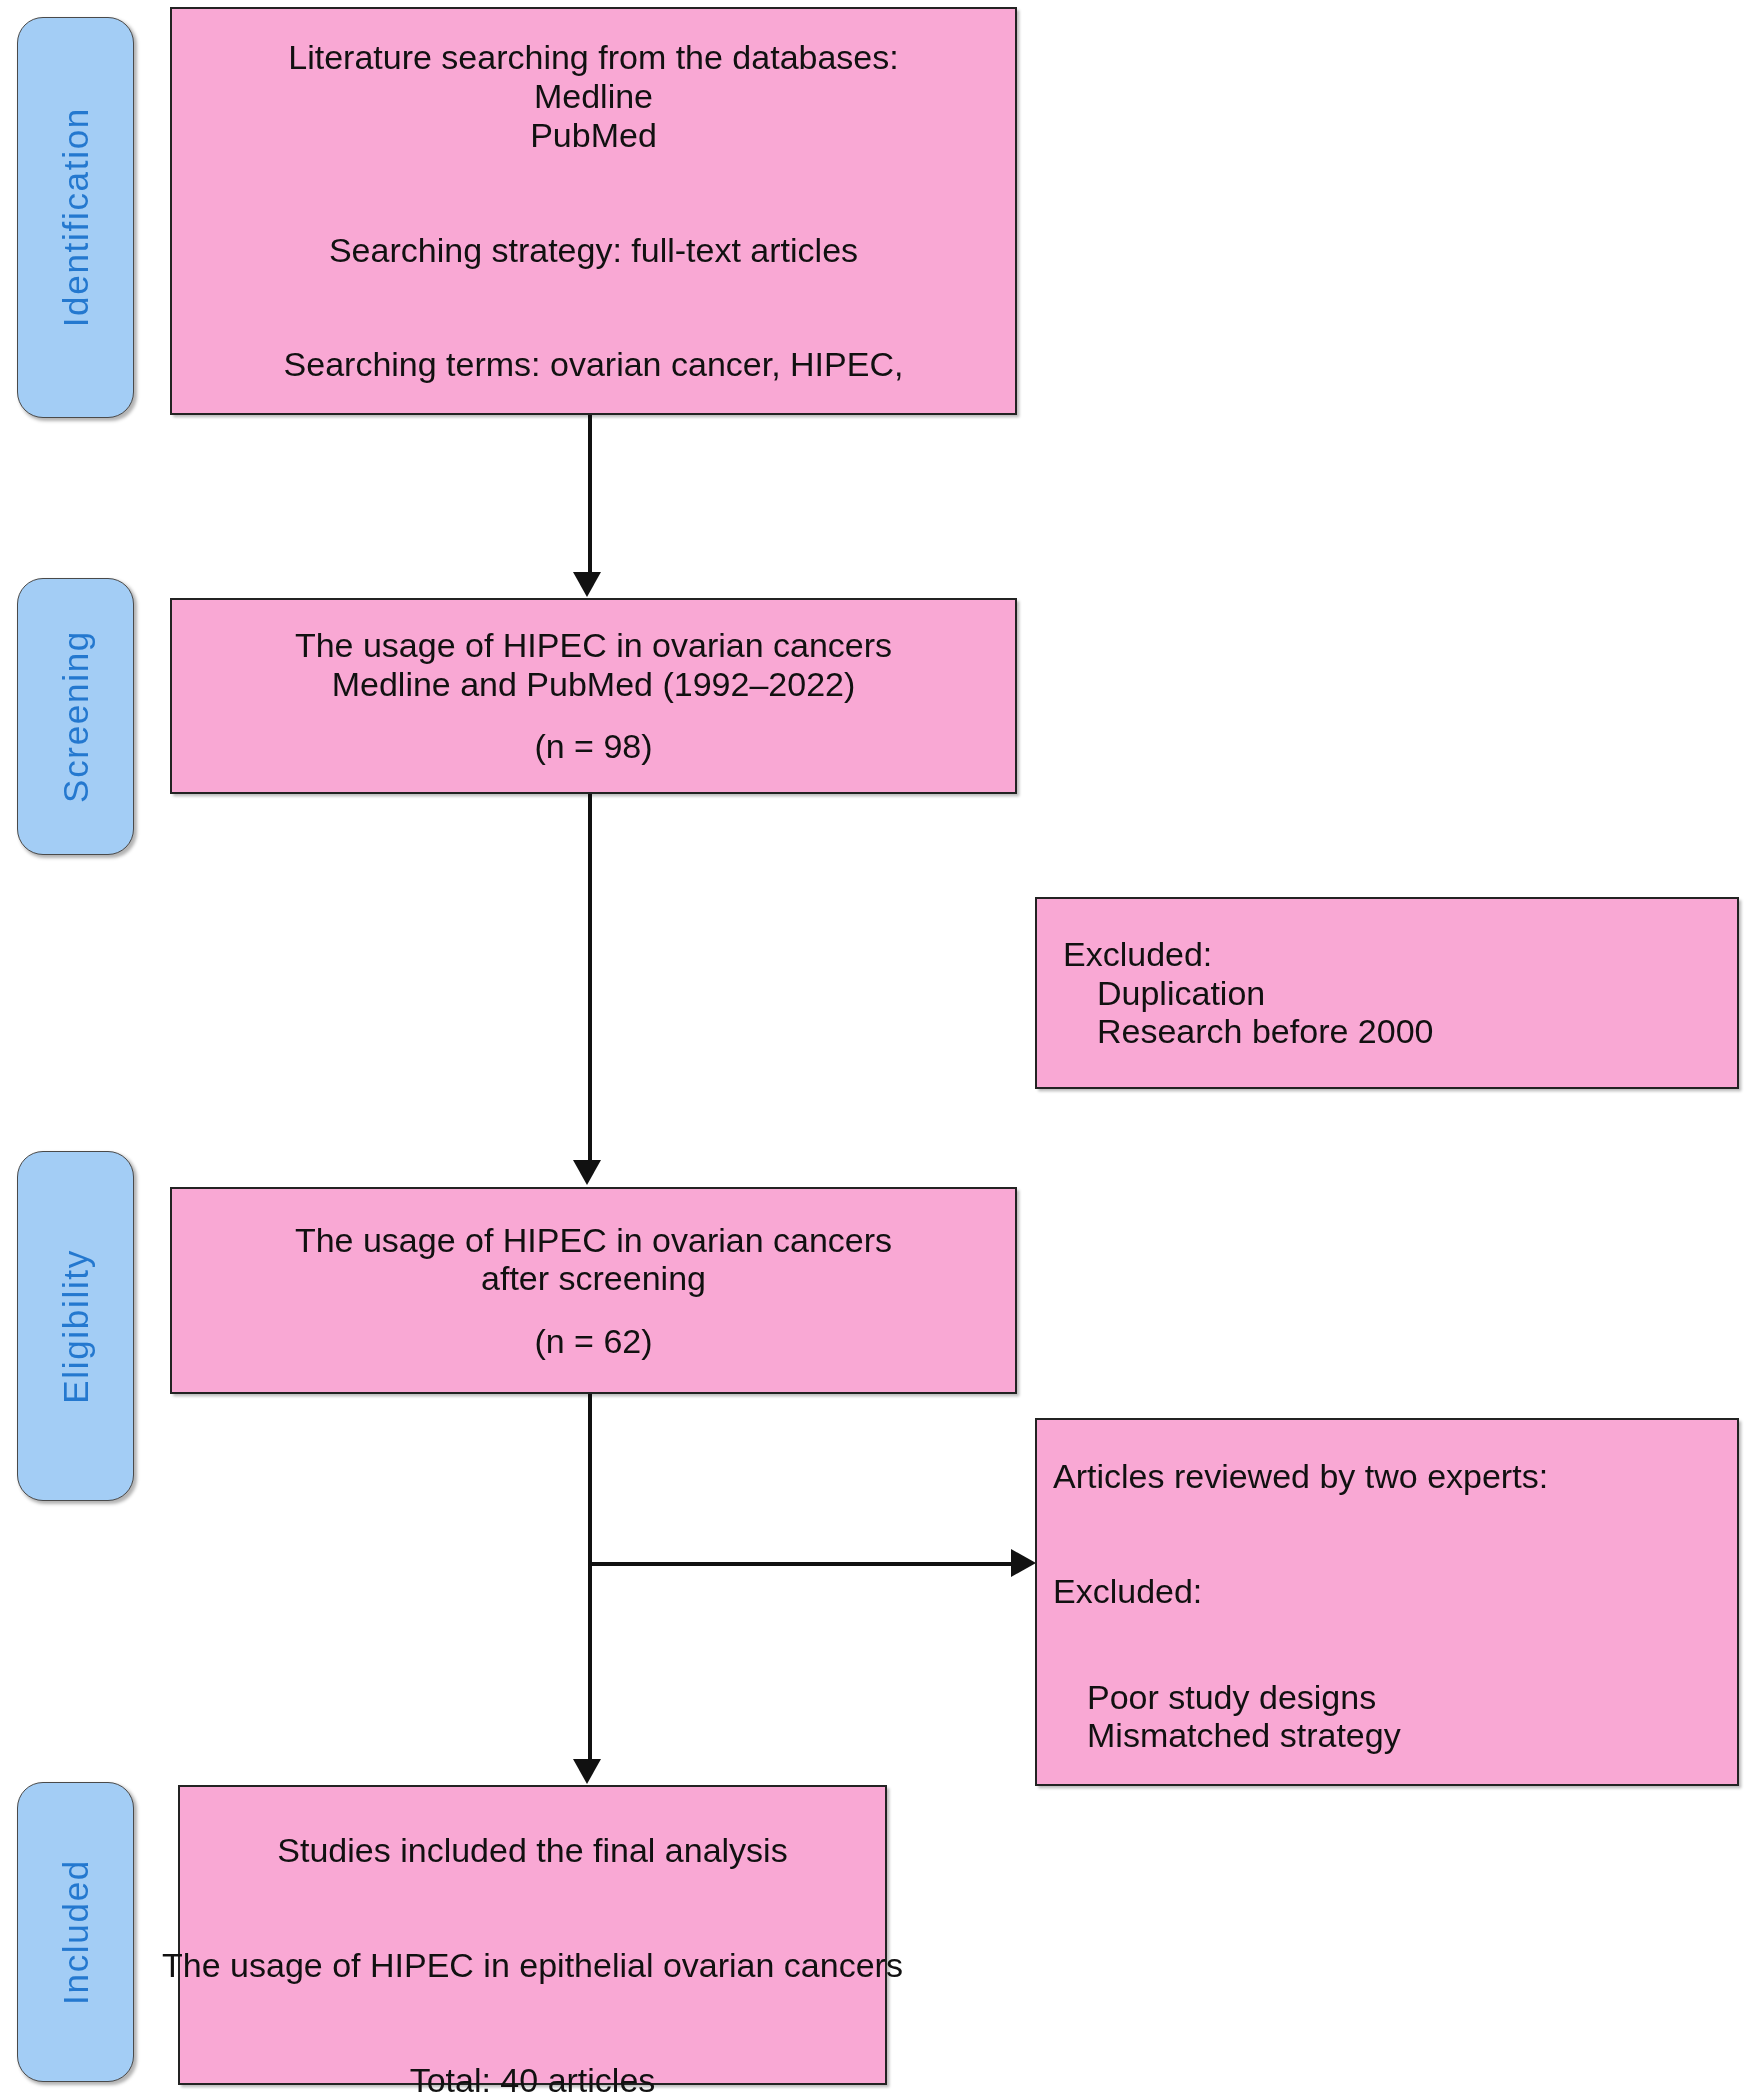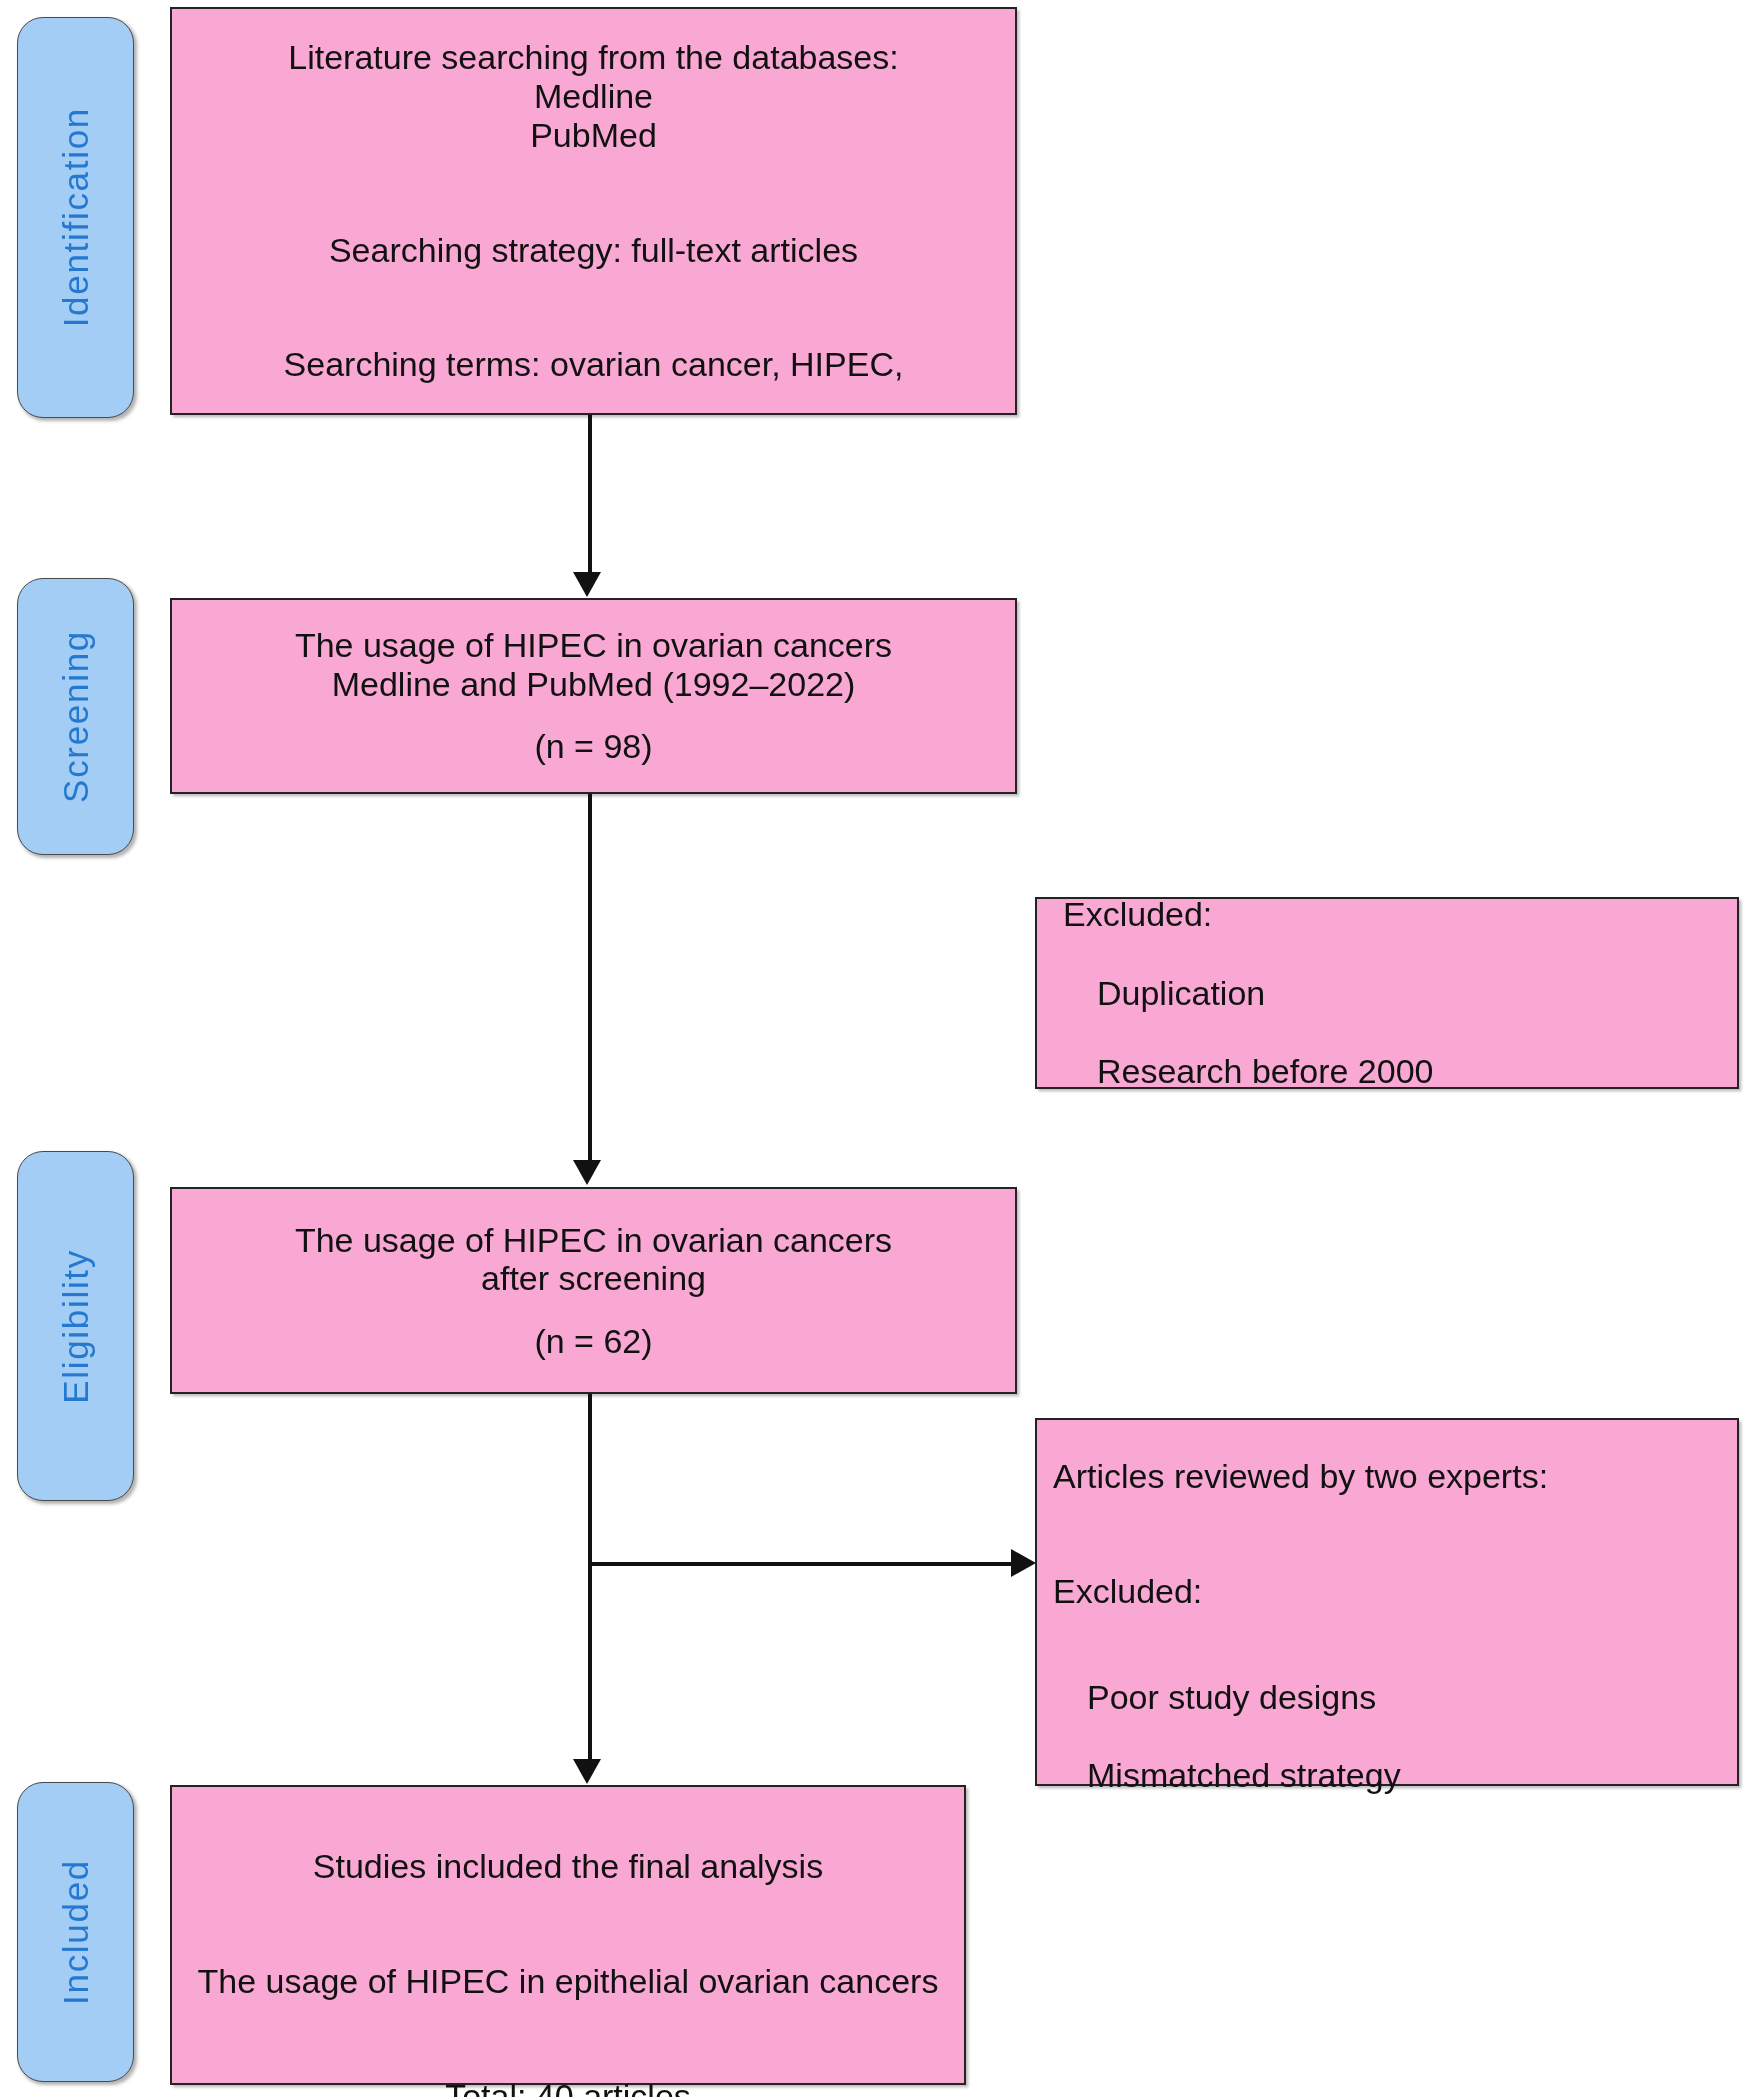--- a/index.html
+++ b/index.html
@@ -53,21 +53,21 @@
 
   .line{
     font-size:34px;
     line-height:1.14;
     color:#111111;
     white-space:nowrap;
   }
   .line.gap-sm{margin-top:23.6px;}
   .line.gap-md{margin-top:76px;}
   .line.gap-lg{margin-top:67px;}
-  .indent{padding-left:34px;margin-top:40px;}
+  .indent{padding-left:34px;}
 
   
   .vline{
     position:absolute;
     width:3.9px;
     background:#111111;
   }
   .hline{
     position:absolute;
     height:3.9px;
@@ -147,20 +147,20 @@
   <div class="hline" style="left:588px; top:1562px; width:427px;"></div>
   <div class="arrow-right" style="left:1011px; top:1549px;"></div>
 
   <div class="flow-box leftal" style="left:1035px; top:1418px; width:704px; height:368px; padding-left:16px; justify-content:flex-start; padding-top:37px;">
     <div class="line">Articles reviewed by two experts:</div>
     <div class="line gap-md">Excluded:</div>
     <div class="line indent gap-lg">Poor study designs</div>
     <div class="line indent">Mismatched strategy</div>
   </div>
 
-  <div class="flow-box center" style="left:170px; top:1785px; width:796px; height:300px; justify-content:flex-start; padding-top:60px;">
+  <div class="flow-box center" style="left:178px; top:1785px; width:709px; height:300px; justify-content:flex-start; padding-top:44px;">
     <div class="line">Studies included the final analysis</div>
     <div class="line gap-md">The usage of HIPEC in epithelial ovarian cancers</div>
     <div class="line gap-md">Total: 40 articles</div>
   </div>
 
 </div>
 
 
 </body></html>

